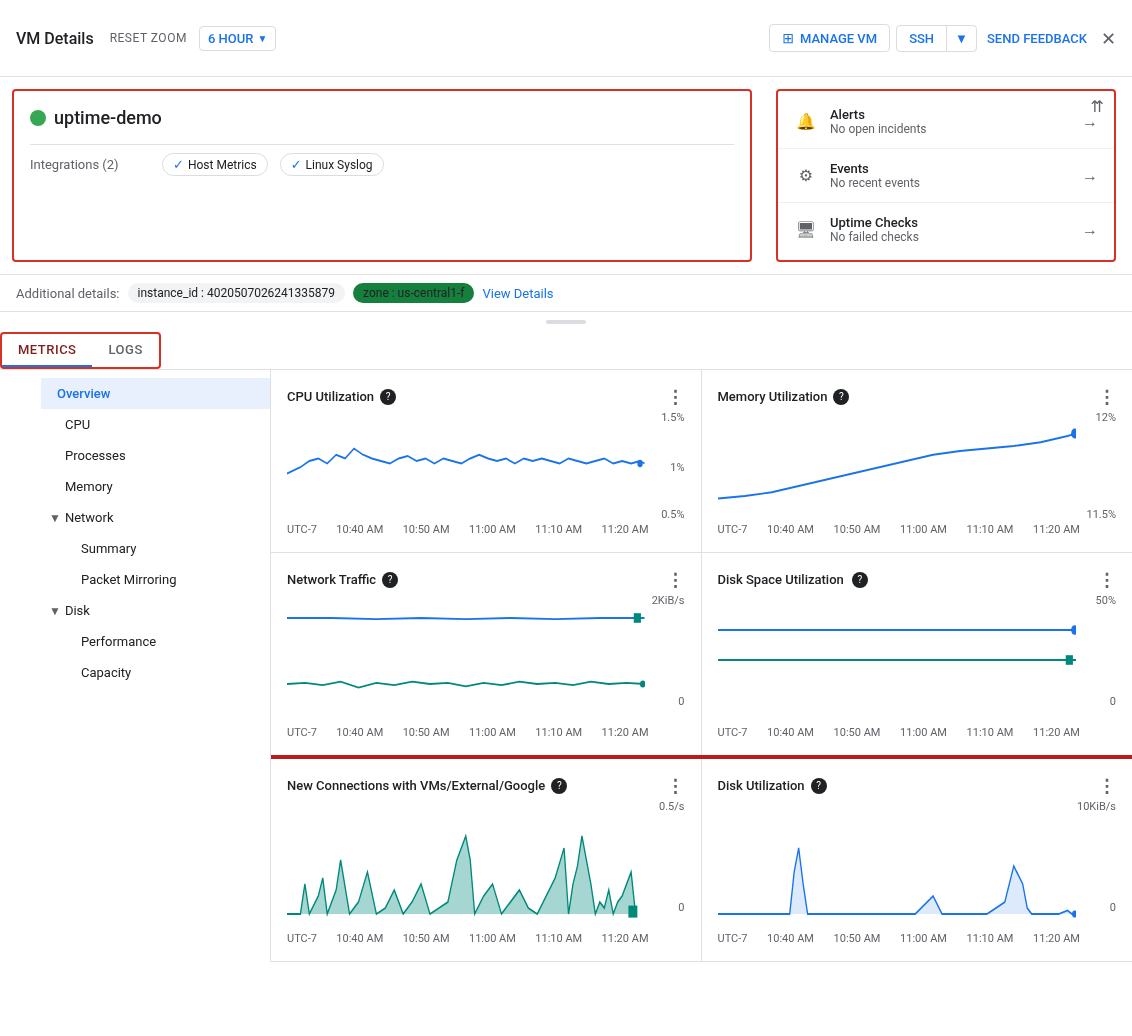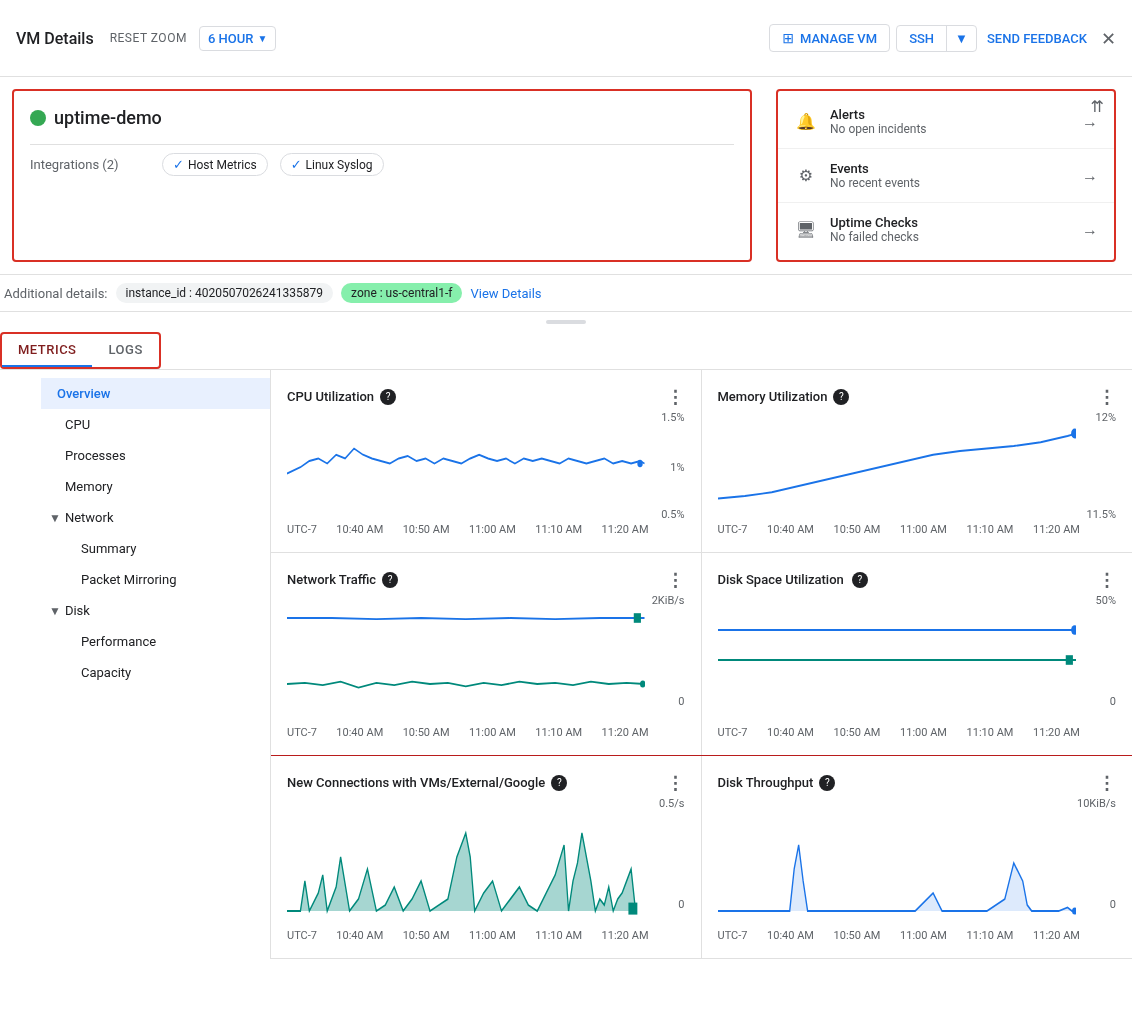--- a/index.html
+++ b/index.html
@@ -78,24 +78,24 @@
       <span style="width:24px;height:24px;margin-right:12px;color:#5f6368;display:flex;align-items:center;justify-content:center;font-size:16px;">🖥</span>
       <div style="flex:1;">
         <div style="font-size:13px;font-weight:500;">Uptime Checks</div>
         <div style="font-size:12px;color:#5f6368;">No failed checks</div>
       </div>
       <span style="color:#5f6368;font-size:16px;">→</span>
     </div>
   </div>
 </div>
 
-<div style="padding:8px 4px;display:flex;align-items:center;gap:8px;font-size:13px;border-bottom:1px solid #e0e0e0;border-top:1px solid #e0e0e0;">
+<div style="padding:8px 16px;display:flex;align-items:center;gap:8px;font-size:13px;border-bottom:1px solid #e0e0e0;border-top:1px solid #e0e0e0;">
   <span style="color:#5f6368;">Additional details:</span>
   <span style="background:#f1f3f4;border-radius:12px;padding:3px 10px;font-size:12px;">instance_id : 4020507026241335879</span>
-  <span style="background:#86efac;border-radius:12px;padding:3px 10px;font-size:12px;">zone : us-central1-f</span>
+  <span style="background:#15803d;border-radius:12px;padding:3px 10px;font-size:12px;">zone : us-central1-f</span>
   <a style="color:#1a73e8;cursor:pointer;text-decoration:none;font-size:13px;">View Details</a>
 </div>
 
 <div style="display:flex;justify-content:center;padding:8px;">
   <div style="width:40px;height:4px;background:#dadce0;border-radius:2px;cursor:ns-resize;"></div>
 </div>
 
 <div style="padding:0 0 0 0;">
   <div style="display:inline-flex;border:2px solid #d93025;border-radius:4px;margin:0 0 0 0;">
     <div style="padding:8px 16px;font-size:13px;font-weight:500;cursor:pointer;color:#7f1d1d;text-transform:uppercase;letter-spacing:0.5px;border-bottom:2px solid #1a73e8;">METRICS</div>
@@ -171,21 +171,21 @@
           <span>UTC-7</span>
           <span>10:40 AM</span>
           <span>10:50 AM</span>
           <span>11:00 AM</span>
           <span>11:10 AM</span>
           <span>11:20 AM</span>
         </div>
       </div>
     </div>
 
-    <div style="display:grid;grid-template-columns:1fr 1fr;border-bottom:1px solid #b91c1c;">
+    <div style="display:grid;grid-template-columns:1fr 1fr;border-bottom:4px solid #b91c1c;">
 
       <div style="padding:16px;border-right:1px solid #e0e0e0;">
         <div style="display:flex;align-items:center;gap:6px;margin-bottom:4px;">
           <span style="font-size:13px;font-weight:500;">Network Traffic</span>
           <div style="width:16px;height:16px;border-radius:50%;background:#202124;color:#fff;font-size:10px;display:flex;align-items:center;justify-content:center;cursor:pointer;">?</div>
           <span style="margin-left:auto;color:#5f6368;cursor:pointer;font-size:18px;font-weight:bold;">⋮</span>
         </div>
         <div style="position:relative;height:130px;">
           <span style="position:absolute;right:0;top:0;font-size:11px;color:#5f6368;">2KiB/s</span>
           <span style="position:absolute;right:0;bottom:16px;font-size:11px;color:#5f6368;">0</span>
@@ -259,21 +259,21 @@
           <span>10:40 AM</span>
           <span>10:50 AM</span>
           <span>11:00 AM</span>
           <span>11:10 AM</span>
           <span>11:20 AM</span>
         </div>
       </div>
 
       <div style="padding:16px;">
         <div style="display:flex;align-items:center;gap:6px;margin-bottom:4px;">
-          <span style="font-size:13px;font-weight:500;">Disk Throughput</span>
+          <span style="font-size:13px;font-weight:500;">Disk Utilization</span>
           <div style="width:16px;height:16px;border-radius:50%;background:#202124;color:#fff;font-size:10px;display:flex;align-items:center;justify-content:center;cursor:pointer;">?</div>
           <span style="margin-left:auto;color:#5f6368;cursor:pointer;font-size:18px;font-weight:bold;">⋮</span>
         </div>
         <div style="position:relative;height:130px;">
           <span style="position:absolute;right:0;top:0;font-size:11px;color:#5f6368;">10KiB/s</span>
           <span style="position:absolute;right:0;bottom:16px;font-size:11px;color:#5f6368;">0</span>
           <svg style="width:calc(100% - 40px);height:120px;" viewBox="0 0 400 100" preserveAspectRatio="none">
 
             <polygon style="fill:rgba(26,115,232,0.15);stroke:none;" points="0,95 80,95 85,60 90,40 95,70 100,95 200,95 220,95 240,80 250,95 300,95 320,85 330,55 340,70 345,90 350,95 380,95 390,92 395,95 400,95 0,95"></polygon>
             <polyline class="chart-line" points="0,95 80,95 85,60 90,40 95,70 100,95 200,95 220,95 240,80 250,95 300,95 320,85 330,55 340,70 345,90 350,95 380,95 390,92 395,95 400,95"></polyline>

